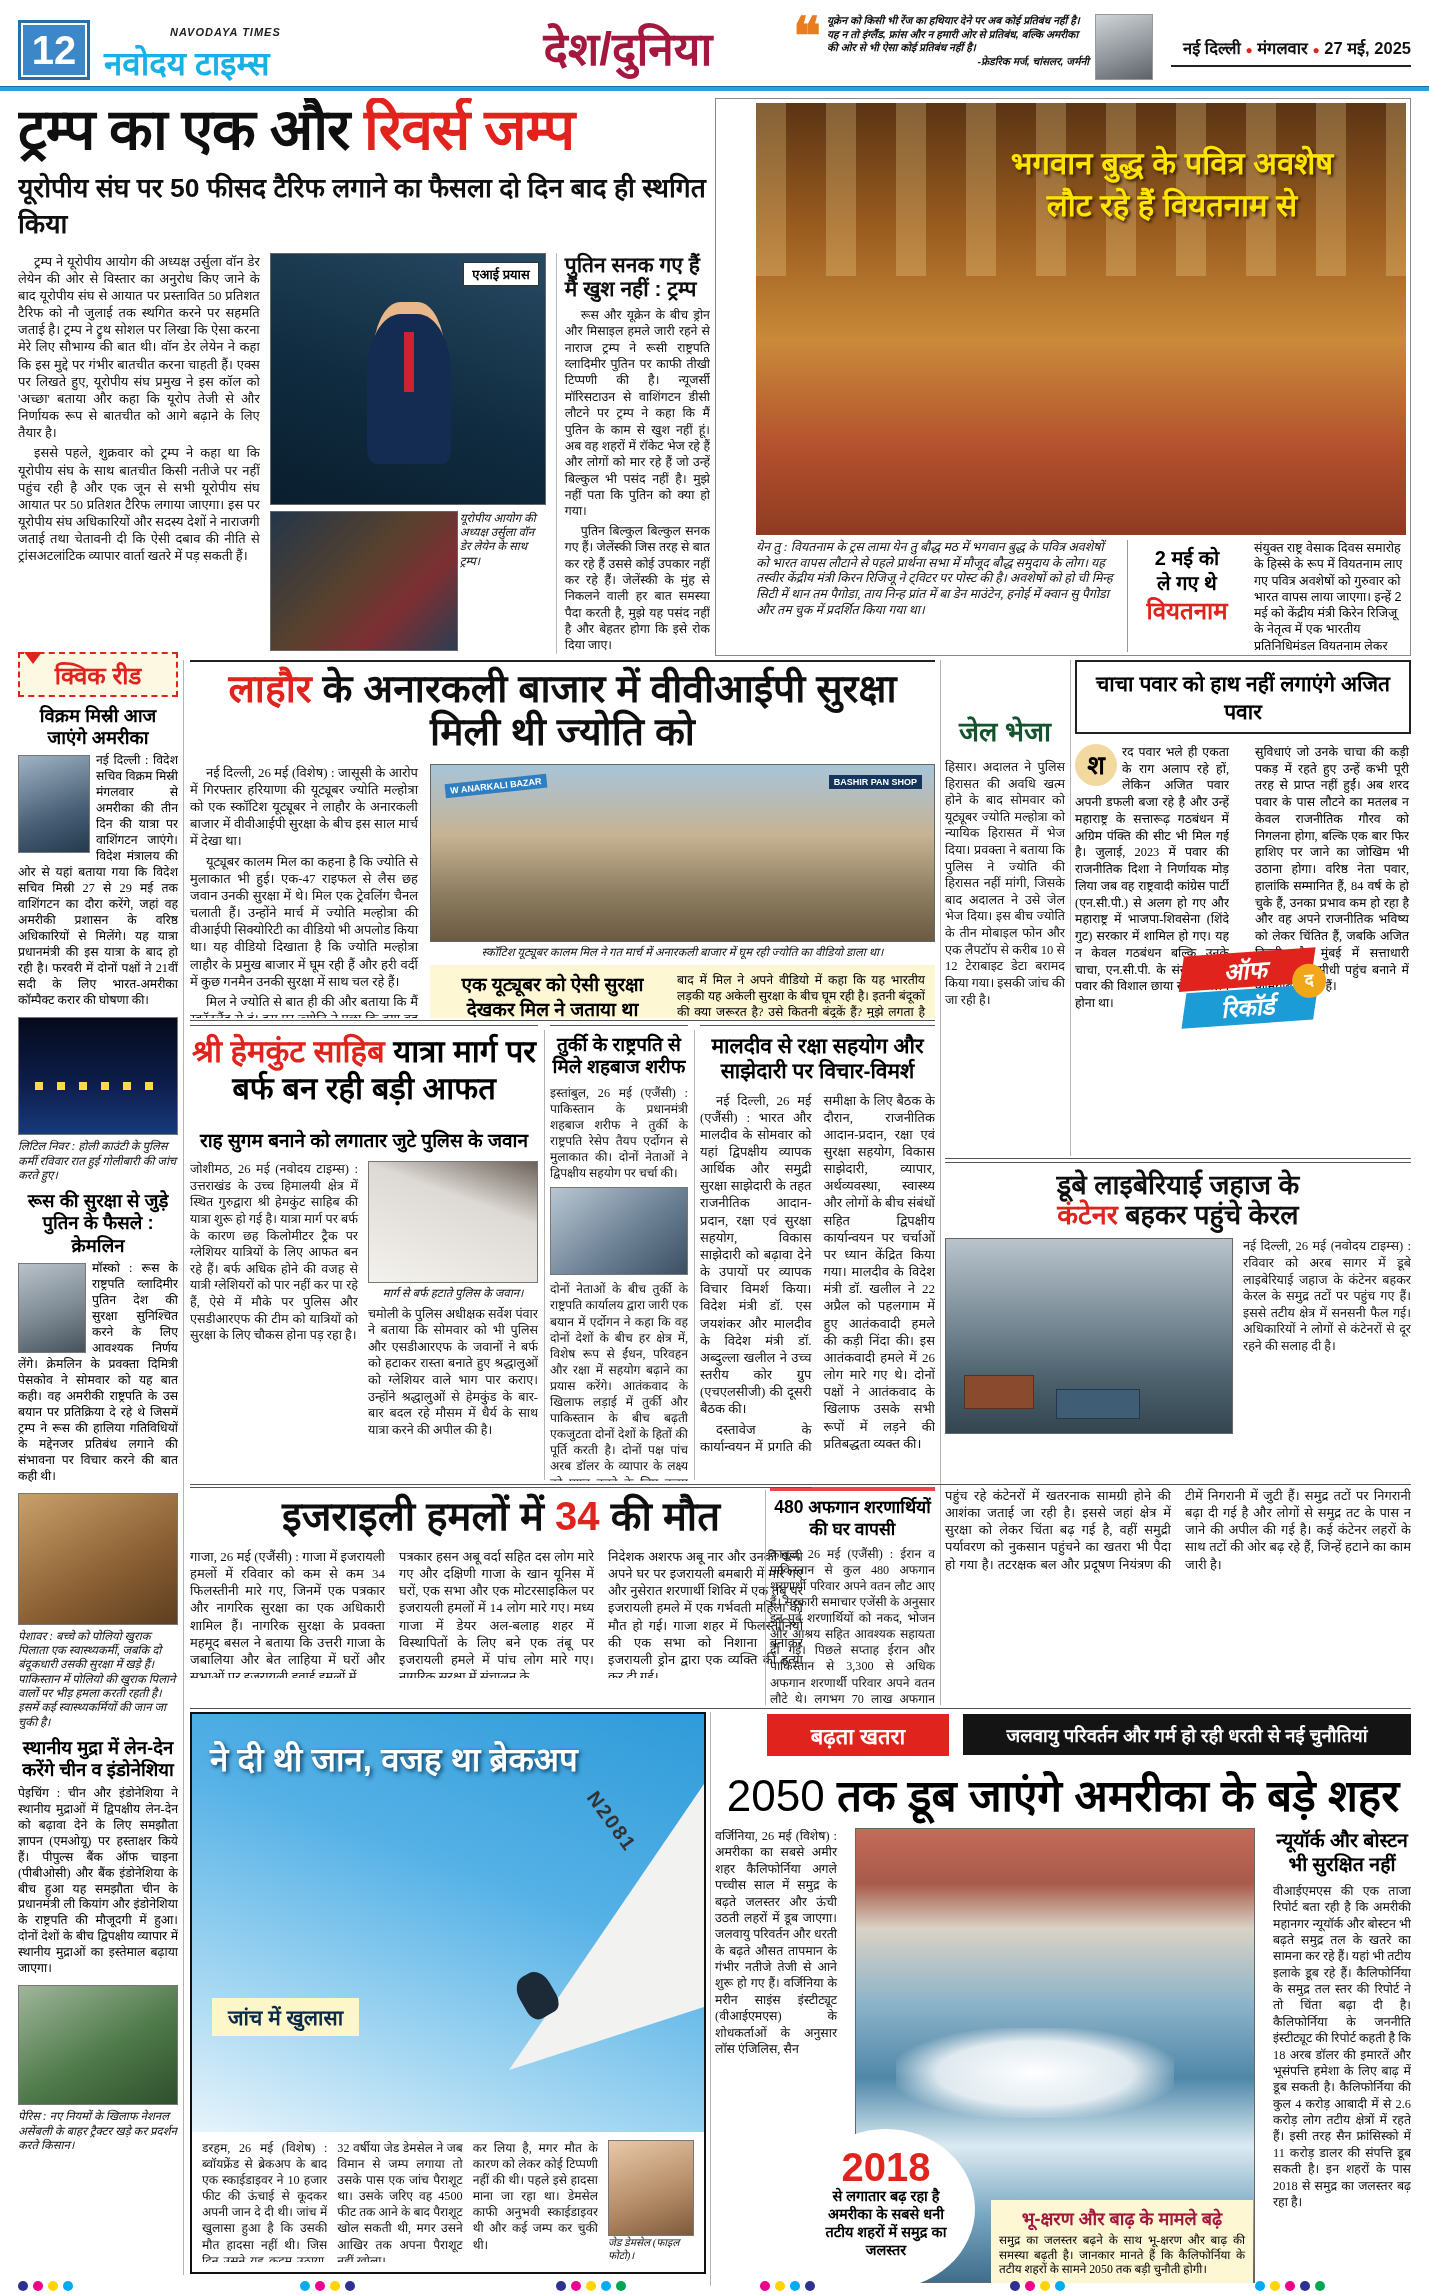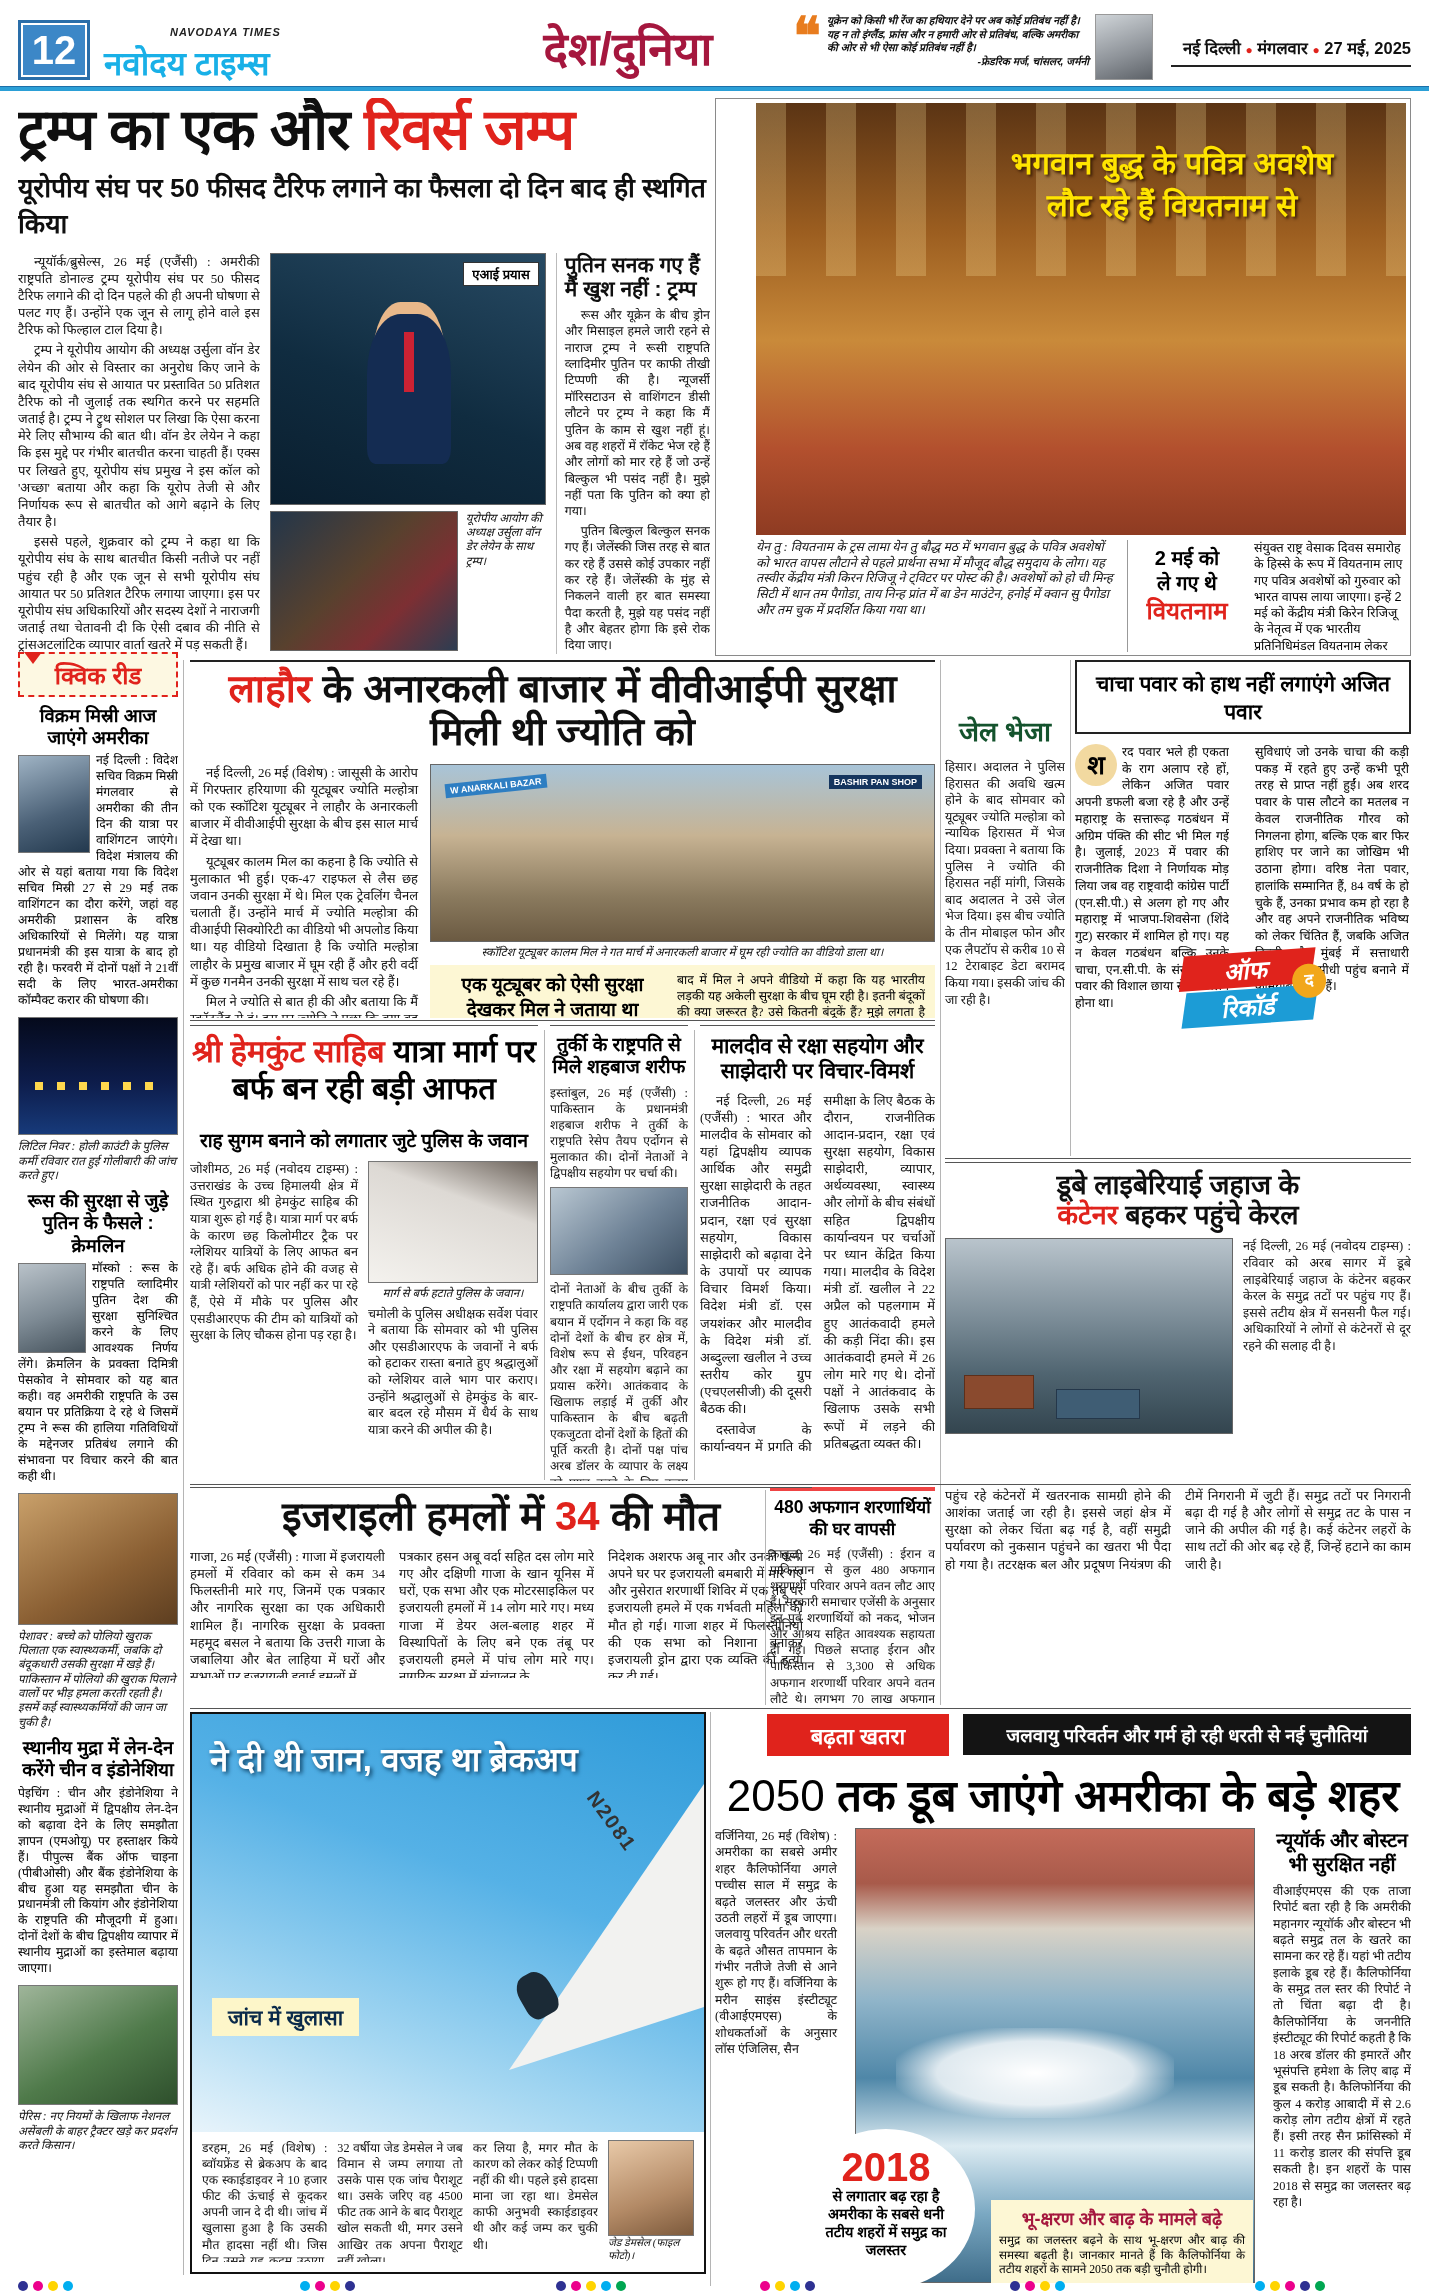--- a/index.html
+++ b/index.html
@@ -29,21 +29,21 @@
   #blue-rule { left:0; top:86px; width:1429px; height:5px; background:#2b9fd6; border-top:1px solid #1c6fa8; }
   
   #lead-hl { font-size:57px; letter-spacing:-1px; }
   #lead-sub { margin-top:8px; font-size:26.5px; font-weight:800; color:#0f0f0f; }
   #lead-cols { display:flex; gap:10px; margin-top:12px; }
   .lead-main-col { width:248px; height:405px; overflow:hidden; }
   #trump-photo { width:276px; height:252px; background:linear-gradient(200deg,#274a63 0%,#102c40 55%,#0a1e2e 100%); border:1px solid #666; }
   #trump-photo .fig { position:absolute; left:96px; top:60px; width:84px; height:150px; background:#142c52; border-radius:40% 40% 10% 10%; box-shadow:0 -18px 0 -6px #e8b88a; }
   #trump-photo .tie { position:absolute; left:133px; top:78px; width:10px; height:60px; background:#c23; }
   #ai-label { position:absolute; right:6px; top:8px; background:#fff; border:1px solid #333; padding:2px 8px; font-size:13px; font-weight:bold; }
-  #lead-photo2-row { display:flex; gap:8px; margin-top:6px; }
+  #lead-photo2-row { display:flex; gap:2px; margin-top:6px; }
   #vdl-photo { width:188px; height:140px; background:linear-gradient(135deg,#23364a 0%,#58412e 45%,#7d2f33 70%,#2c3d52 100%); border:1px solid #666; }
   #vdl-cap { width:80px; }
   .putin-col { width:158px; border-left:1px solid #bbb; padding-left:8px; height:470px; }
   #putin-hl { font-size:21px; line-height:1.15; margin-bottom:6px; }
   
   #buddha { border:1px solid #8a8a8a; padding:4px; }
   #buddha-photo { width:100%; height:432px; background:linear-gradient(180deg,#5b3414 0%,#9c5e20 30%,#c98a3a 55%,#b3502e 80%,#8e3b22 100%); }
   #buddha-photo .beam { position:absolute; left:0; top:0; width:100%; height:40%; background:repeating-linear-gradient(90deg,rgba(255,230,160,.25) 0 30px,rgba(0,0,0,0) 30px 70px); }
   #buddha-hl { position:absolute; right:14px; top:40px; width:440px; text-align:center; font-size:31px; font-weight:800; color:#ffe400; line-height:1.35; text-shadow:2px 2px 3px #3a1c05; }
   #buddha-caprow { display:flex; margin-top:5px; height:112px; }
@@ -176,21 +176,20 @@
       <span>नई दिल्ली</span> <span class="dot">●</span> <span>मंगलवार</span> <span class="dot">●</span> <span>27 मई, 2025</span>
     </div>
   </div>
   <div class="abs" id="blue-rule"></div>
 
   <div class="story" style="left:18px; top:98px; width:692px; height:556px;">
     <div class="hl" id="lead-hl"><span>ट्रम्प का एक और </span><span class="red">रिवर्स जम्प</span></div>
     <div id="lead-sub">यूरोपीय संघ पर 50 फीसद टैरिफ लगाने का फैसला दो दिन बाद ही स्थगित किया</div>
     <div id="lead-cols">
       <div class="lead-main-col body">
-        <p>न्यूयॉर्क/ब्रुसेल्स, 26 मई (एजैंसी) : अमरीकी राष्ट्रपति डोनाल्ड ट्रम्प यूरोपीय संघ पर 50 फीसद टैरिफ लगाने की दो दिन पहले की ही अपनी घोषणा से पलट गए हैं। उन्होंने एक जून से लागू होने वाले इस टैरिफ को फिल्हाल टाल दिया है।</p>
         <p>ट्रम्प ने यूरोपीय आयोग की अध्यक्ष उर्सुला वॉन डेर लेयेन की ओर से विस्तार का अनुरोध किए जाने के बाद यूरोपीय संघ से आयात पर प्रस्तावित 50 प्रतिशत टैरिफ को नौ जुलाई तक स्थगित करने पर सहमति जताई है। ट्रम्प ने ट्रुथ सोशल पर लिखा कि ऐसा करना मेरे लिए सौभाग्य की बात थी। वॉन डेर लेयेन ने कहा कि इस मुद्दे पर गंभीर बातचीत करना चाहती हैं। एक्स पर लिखते हुए, यूरोपीय संघ प्रमुख ने इस कॉल को 'अच्छा' बताया और कहा कि यूरोप तेजी से और निर्णायक रूप से बातचीत को आगे बढ़ाने के लिए तैयार है।</p>
         <p>इससे पहले, शुक्रवार को ट्रम्प ने कहा था कि यूरोपीय संघ के साथ बातचीत किसी नतीजे पर नहीं पहुंच रही है और एक जून से सभी यूरोपीय संघ आयात पर 50 प्रतिशत टैरिफ लगाया जाएगा। इस पर यूरोपीय संघ अधिकारियों और सदस्य देशों ने नाराजगी जताई तथा चेतावनी दी कि ऐसी दबाव की नीति से ट्रांसअटलांटिक व्यापार वार्ता खतरे में पड़ सकती हैं।</p>
       </div>
       <div style="width:276px;">
         <div class="photo" id="trump-photo">
           <div class="fig"></div>
             <div class="tie"></div>
           <div id="ai-label">एआई प्रयास</div>
         </div>
         <div id="lead-photo2-row">

